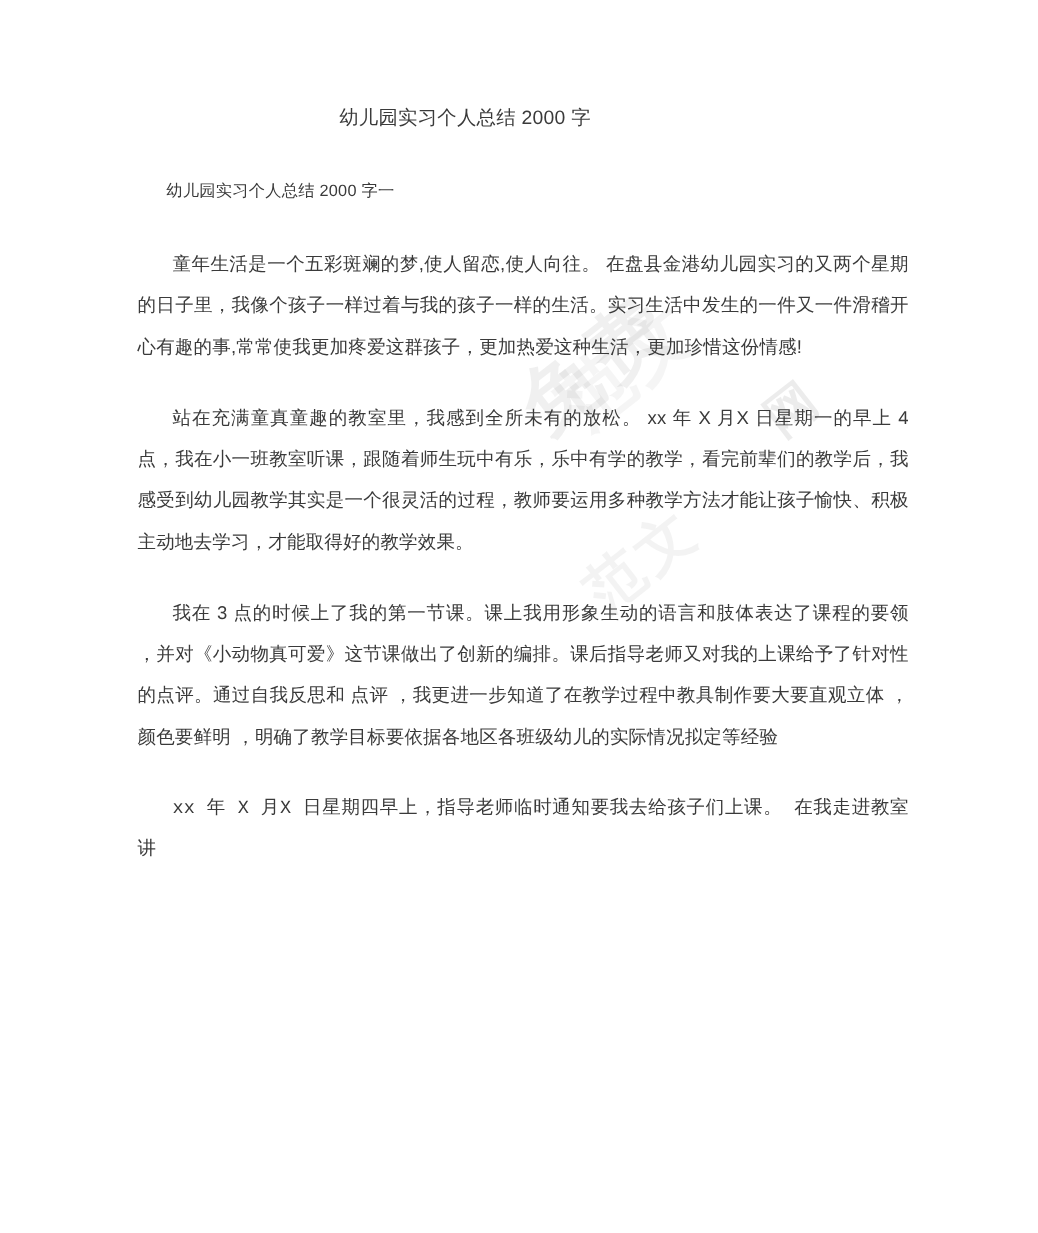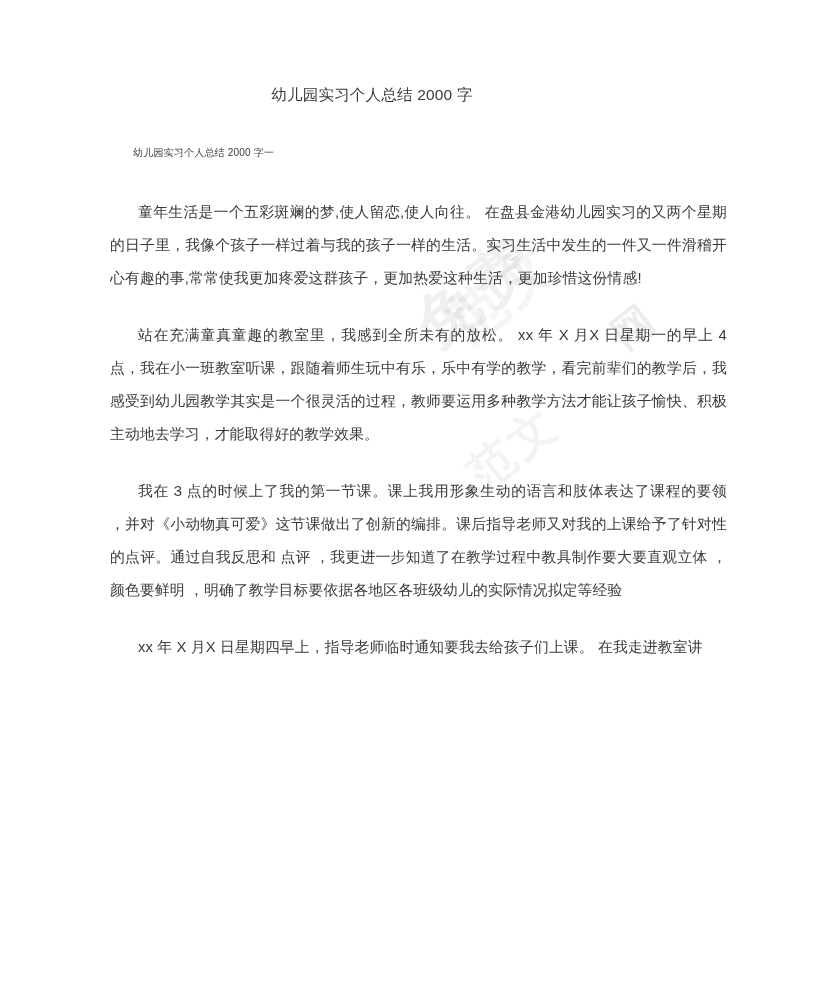--- a/index.html
+++ b/index.html
@@ -98,21 +98,21 @@
     font-weight: 400;
     line-height: 26px;
     letter-spacing: 0.2px;
     color: #3a3a3a;
   }
 
   .doc-subtitle {
     position: absolute;
     left: 133px;
     top: 140px;
-    font-size: 10px;
+    font-size: 13px;
     font-weight: 400;
     line-height: 26px;
     letter-spacing: 0.2px;
     color: #3a3a3a;
   }
 
   .body-block {
     position: absolute;
     left: 110px;
     top: 196px;
@@ -123,21 +123,21 @@
     margin: 0 0 24px 0;
     font-size: 14.8px;
     line-height: 33px;
     letter-spacing: 0.15px;
     text-indent: 28px;
     text-align: justify;
     text-justify: inter-ideograph;
     color: #3a3a3a;
     word-break: break-all;
   }
-  .para:last-child { margin-bottom: 0; }
+  .para:last-child { margin-bottom: 0; font-family: Liberation Mono, monospace; }
 </style>
 </head>
 <body>
 
 <div class="page">
 
   <div class="watermark-layer">
     <div class="wm wm-a">免费</div>
     <div class="wm wm-b">范文</div>
     <div class="wm wm-c">网</div>

